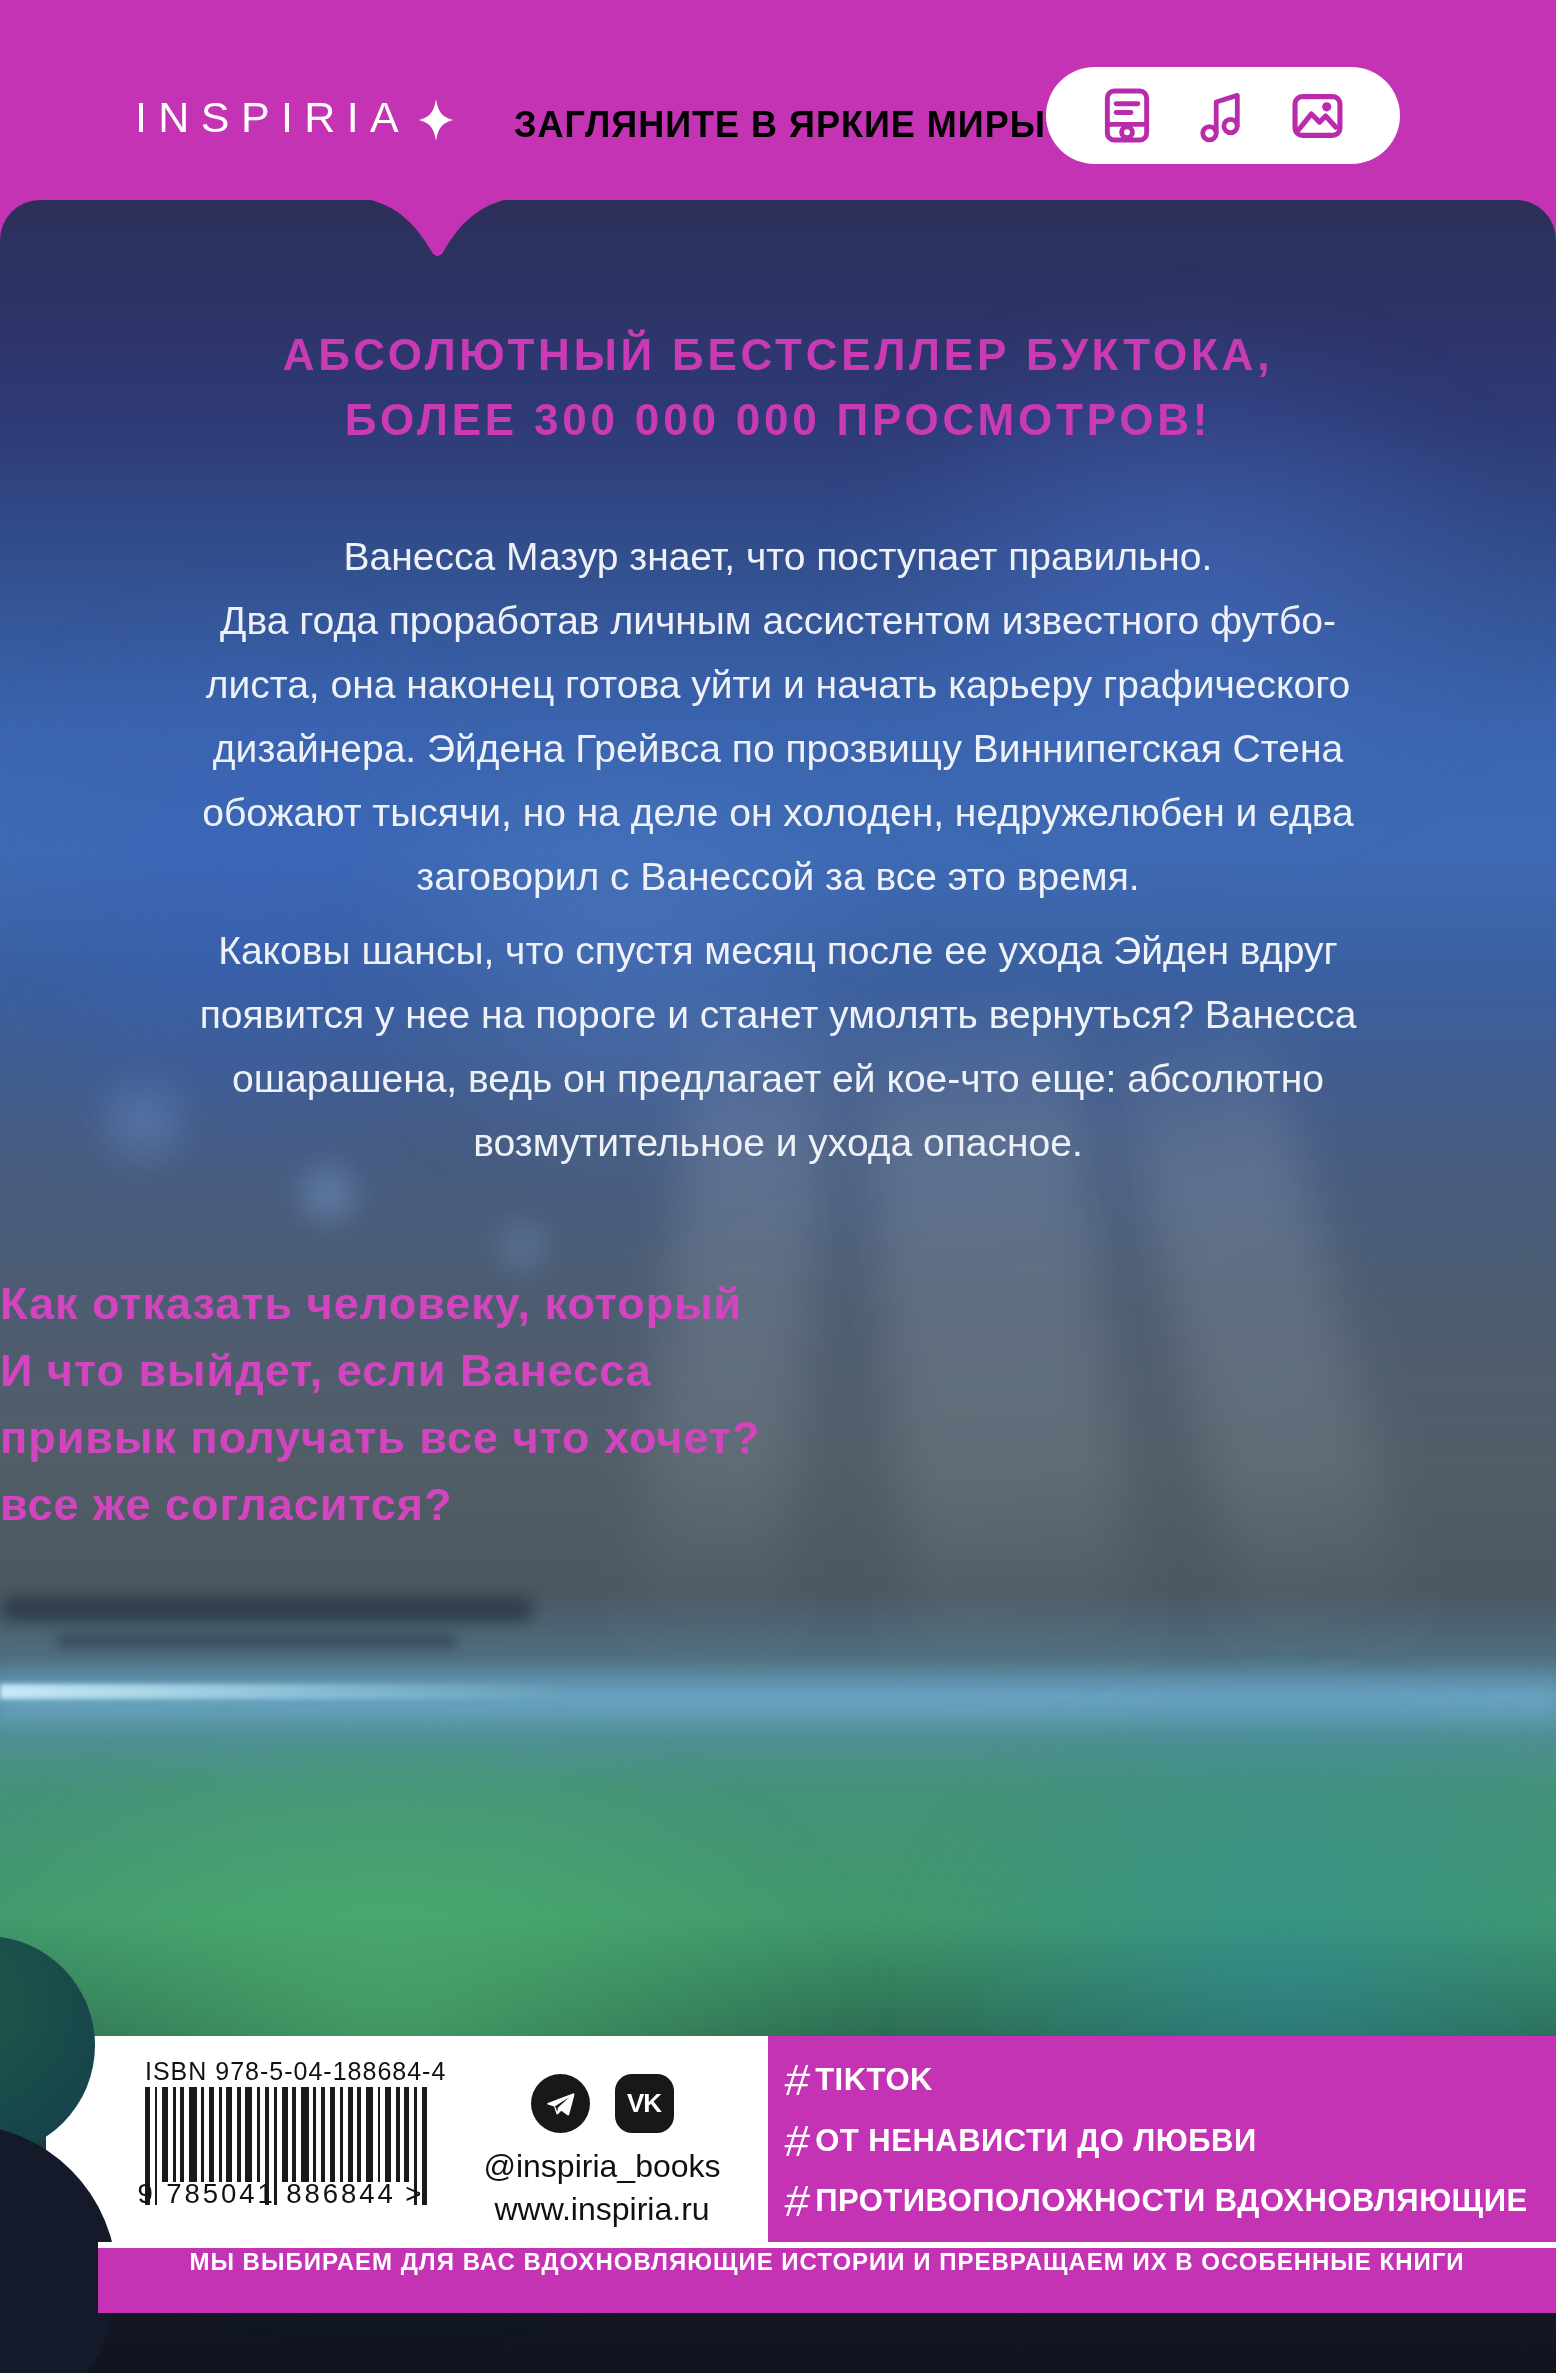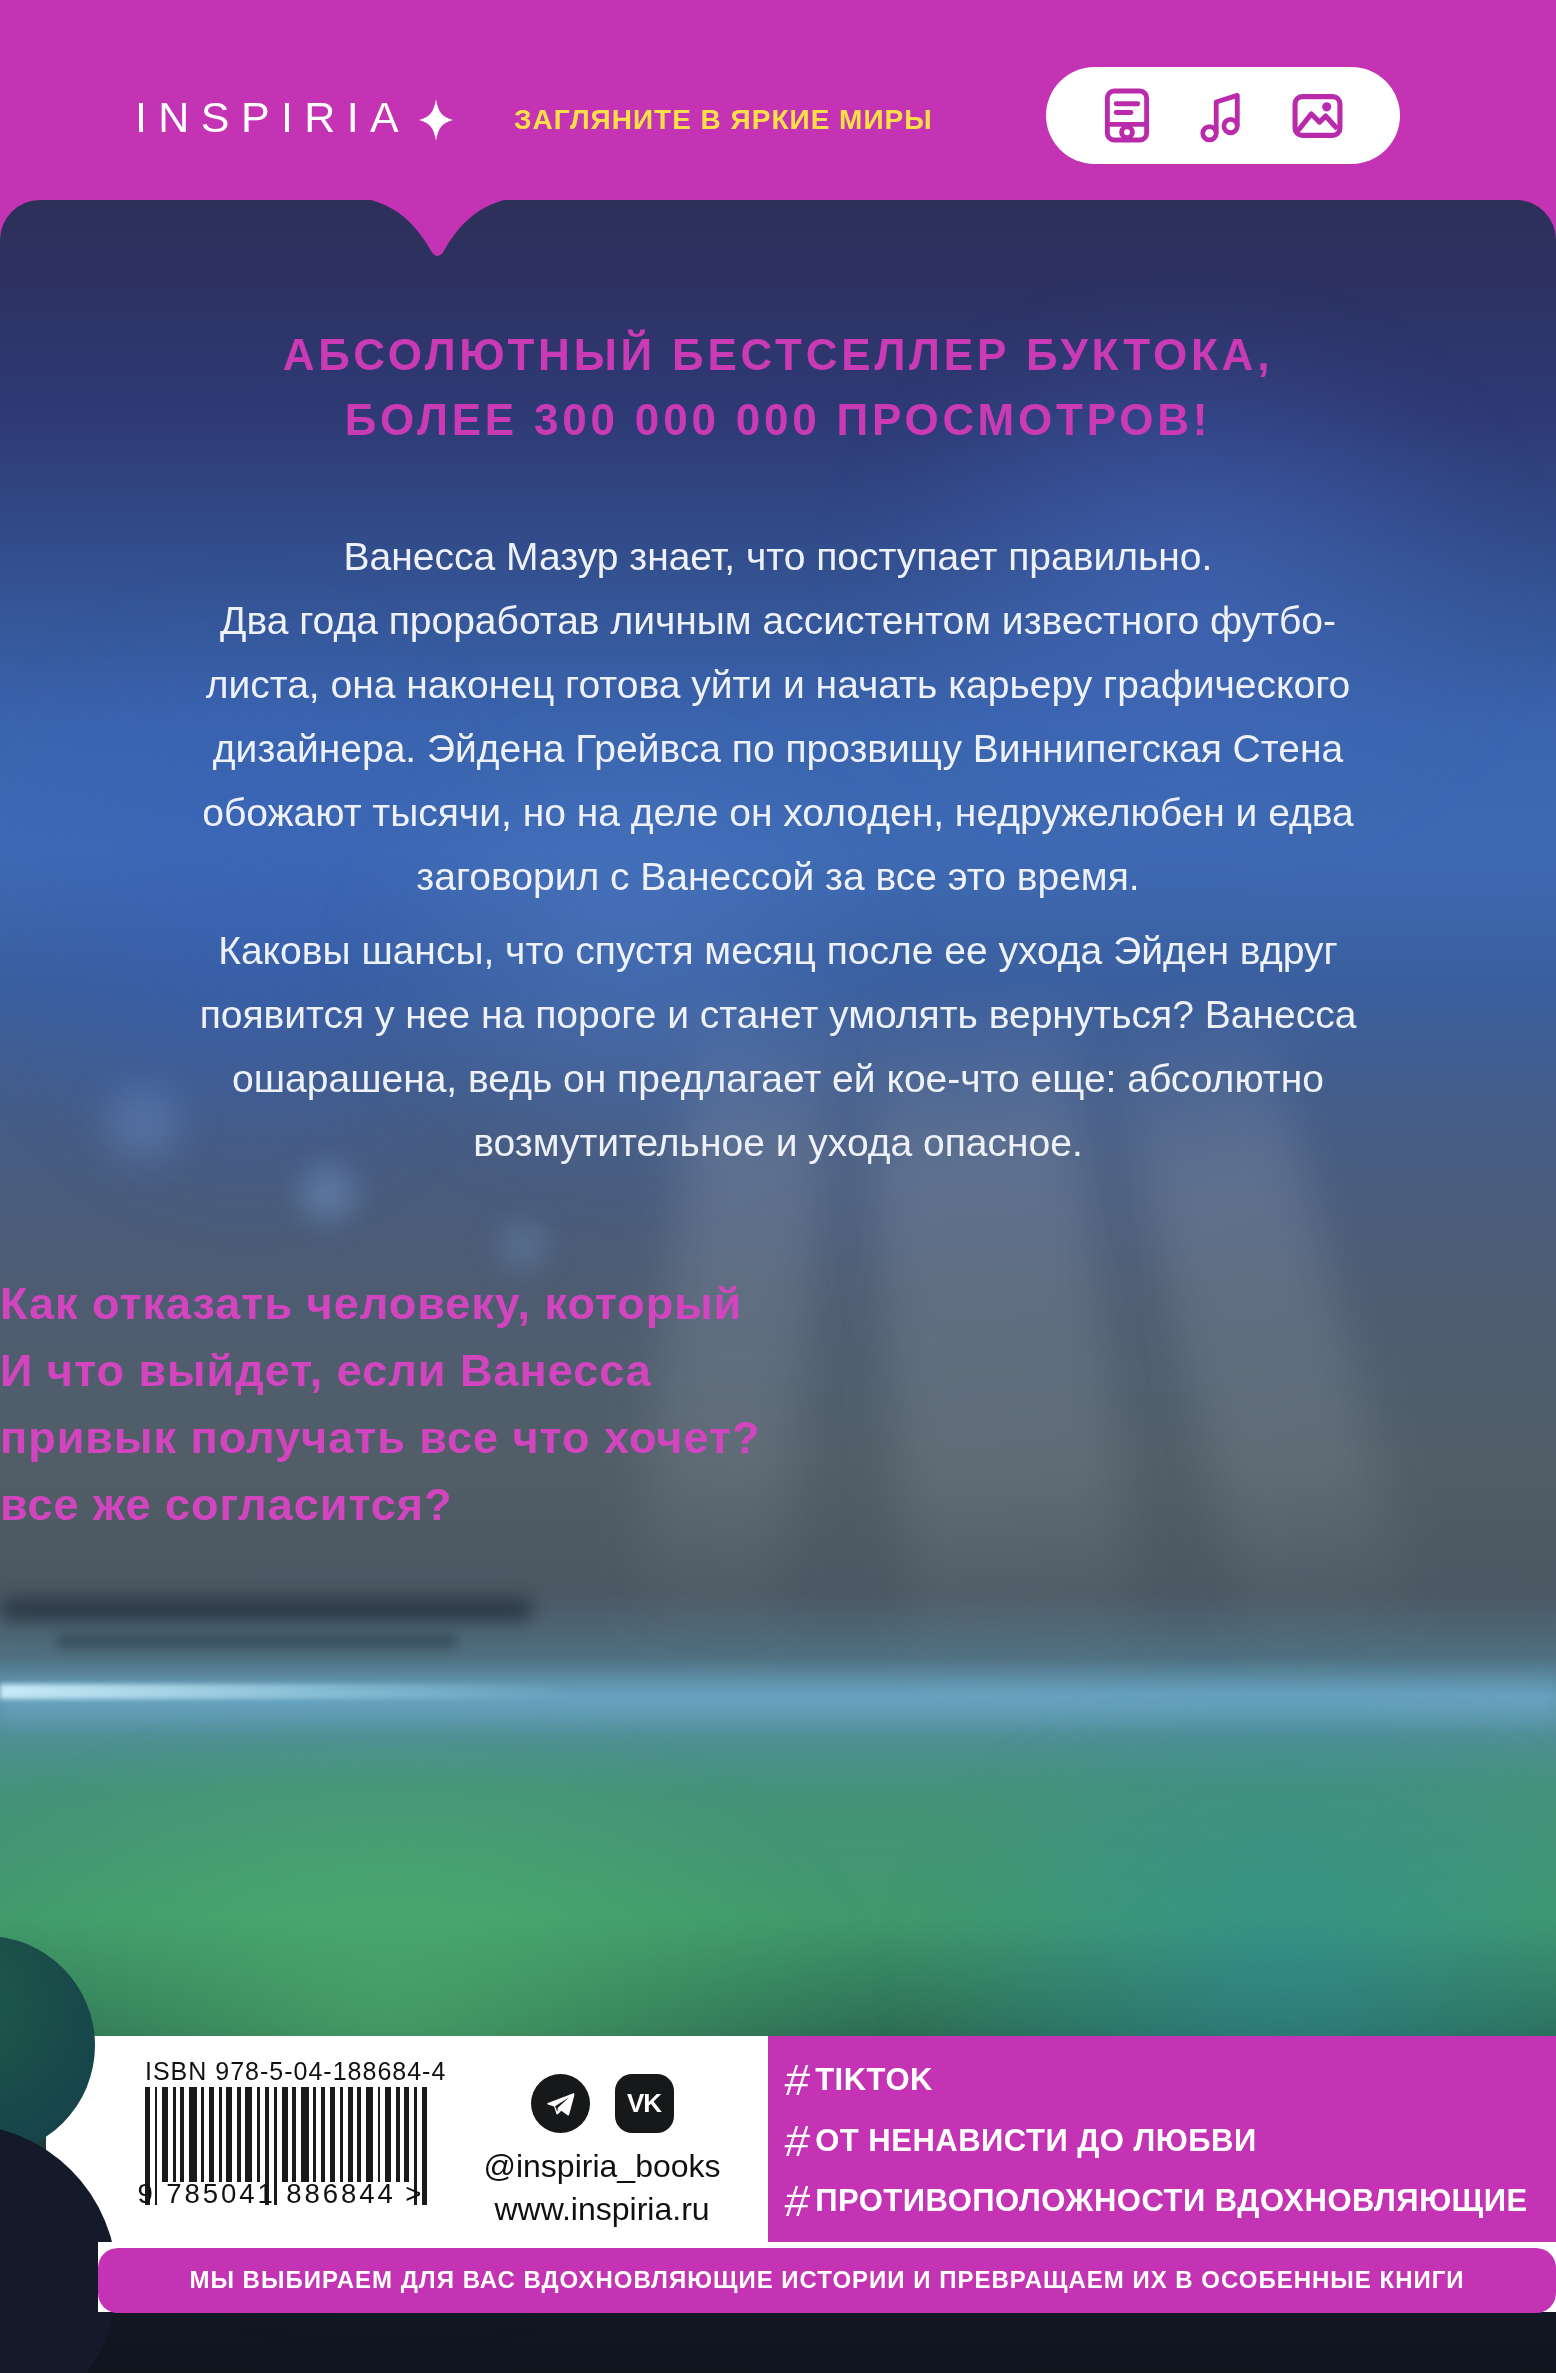--- a/index.html
+++ b/index.html
@@ -4,21 +4,21 @@
 <style>
   html,body{margin:0;padding:0;background:#555;}
   .page{position:relative;width:1556px;height:2374px;overflow:hidden;
         background:#c433b3;font-family:Liberation Sans, sans-serif;}
 
   
   .header{position:absolute;left:0;top:0;width:1556px;height:200px;}
   .logo{position:absolute;left:135px;top:93px;color:#fff;font-size:43px;
         font-weight:300;letter-spacing:11.4px;white-space:nowrap;}
   .star{position:absolute;left:419px;top:99px;width:34px;height:42px;}
-  .slogan{position:absolute;left:514px;top:104px;color:#fde047;font-size:28px;
+  .slogan{position:absolute;left:514px;top:104px;color:#000000;font-size:36px;
         font-weight:bold;letter-spacing:1px;white-space:nowrap;}
   .pill{position:absolute;left:1046px;top:67px;width:354px;height:97px;
         background:#fff;border-radius:49px;display:flex;align-items:center;
         justify-content:center;gap:48px;}
 
   
   .panel{position:absolute;left:0;top:200px;width:1556px;height:2174px;
         border-radius:40px 40px 0 0;overflow:hidden;
         background:linear-gradient(to bottom,
           #2c3059 0%, #2d3263 4%, #2e3a76 10%, #33508f 17%, #3a64ae 24%,
@@ -99,22 +99,22 @@
   .tag-row{position:absolute;left:17px;height:48px;display:flex;align-items:center;color:#fff;}
   .tag-row.r0{top:20px;}
   .tag-row.r1{top:81px;}
   .tag-row.r2{top:141px;}
   .hash{font-weight:300;font-size:44px;margin-right:5.7px;transform:skewX(-6deg);}
   .tag{font-weight:bold;font-size:31px;letter-spacing:0.5px;white-space:nowrap;}
 
   
   .footer{position:absolute;left:98px;top:2042px;width:1458px;height:70px;
         background:#fff;padding-top:5.7px;box-sizing:border-box;z-index:7;}
-  .footer .bar{height:65px;background:#c433b3;display:flex;align-items:center;
-        justify-content:center;border-radius:20px;}
+  .footer .bar{height:65px;background:#c433b3;display:flex;
+        justify-content:center;}
   .footer .bar span{color:#fff;font-size:24px;font-weight:bold;letter-spacing:1px;white-space:nowrap;}
 
   
   .notch{position:absolute;left:371px;top:200px;z-index:3;}
 </style>
 </head>
 <body>
 
 <div class="page">
 

